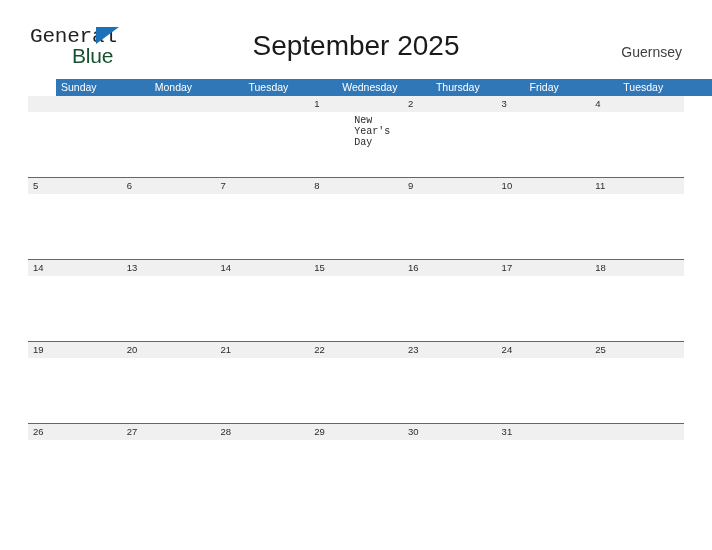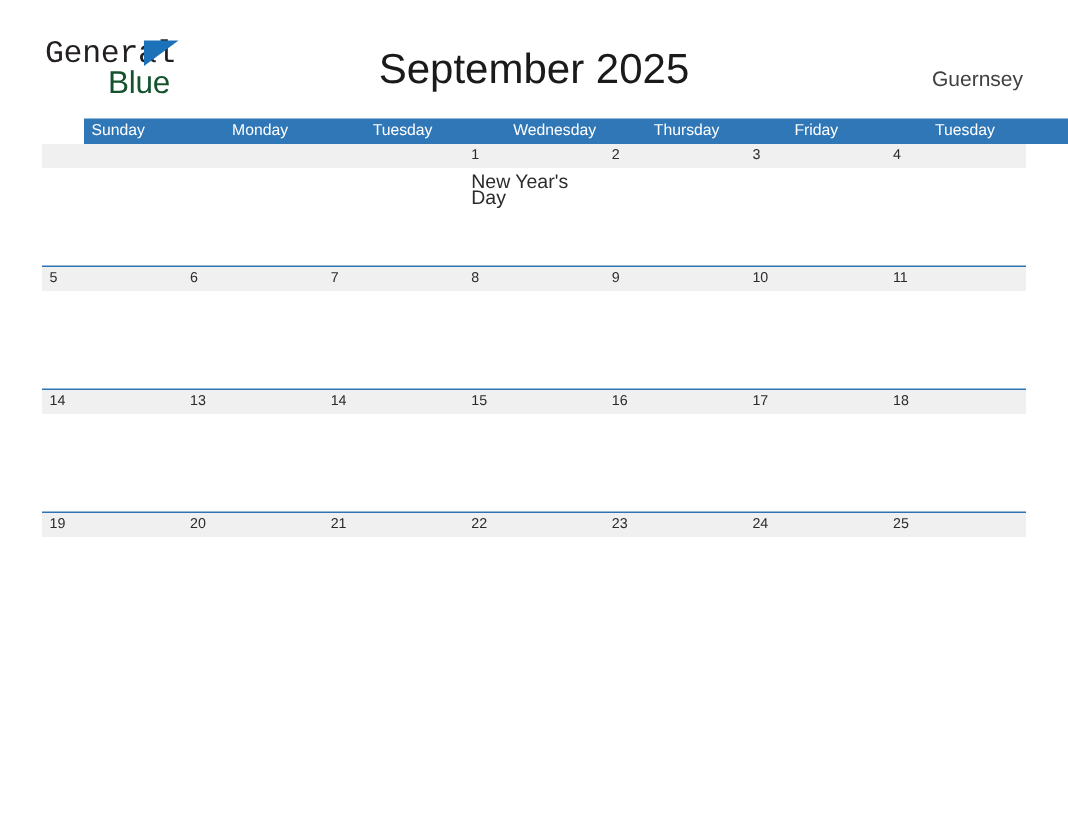--- a/index.html
+++ b/index.html
@@ -135,24 +135,25 @@
   .event-band {
     display: flex;
     width: 100%;
     background: #ffffff;
     height: 65px;
   }
   .event-cell {
     flex: 1 1 0;
     box-sizing: border-box;
     padding: 3px 3px 0 5px;
-    font-size: 13px;
+    font-size: 10px;
     color: #2b2b2b;
-    font-family: Liberation Sans, sans-serif;
+    font-family: Liberation Mono, monospace;
     line-height: 11px;
+    margin-left: 40px;
   }
   .event-item {
     display: block;
     margin-bottom: 1px;
   }
 </style>
 </head>
 <body>
 
 <div class="page">
@@ -261,17 +262,37 @@
           <div class="event-band">
             <div class="event-cell"></div>
             <div class="event-cell"></div>
             <div class="event-cell"></div>
             <div class="event-cell"></div>
             <div class="event-cell"></div>
             <div class="event-cell"></div>
             <div class="event-cell"></div>
           </div>
         </div>
+        <div class="week-row">
+          <div class="day-band">
+            <div class="day-num-cell">26</div>
+            <div class="day-num-cell">27</div>
+            <div class="day-num-cell">28</div>
+            <div class="day-num-cell">29</div>
+            <div class="day-num-cell">30</div>
+            <div class="day-num-cell">31</div>
+            <div class="day-num-cell"></div>
+          </div>
+          <div class="event-band">
+            <div class="event-cell"></div>
+            <div class="event-cell"></div>
+            <div class="event-cell"></div>
+            <div class="event-cell"></div>
+            <div class="event-cell"></div>
+            <div class="event-cell"></div>
+            <div class="event-cell"></div>
+          </div>
+        </div>
       </div>
 
   </div>
 
 </div>
 
 </body></html>

